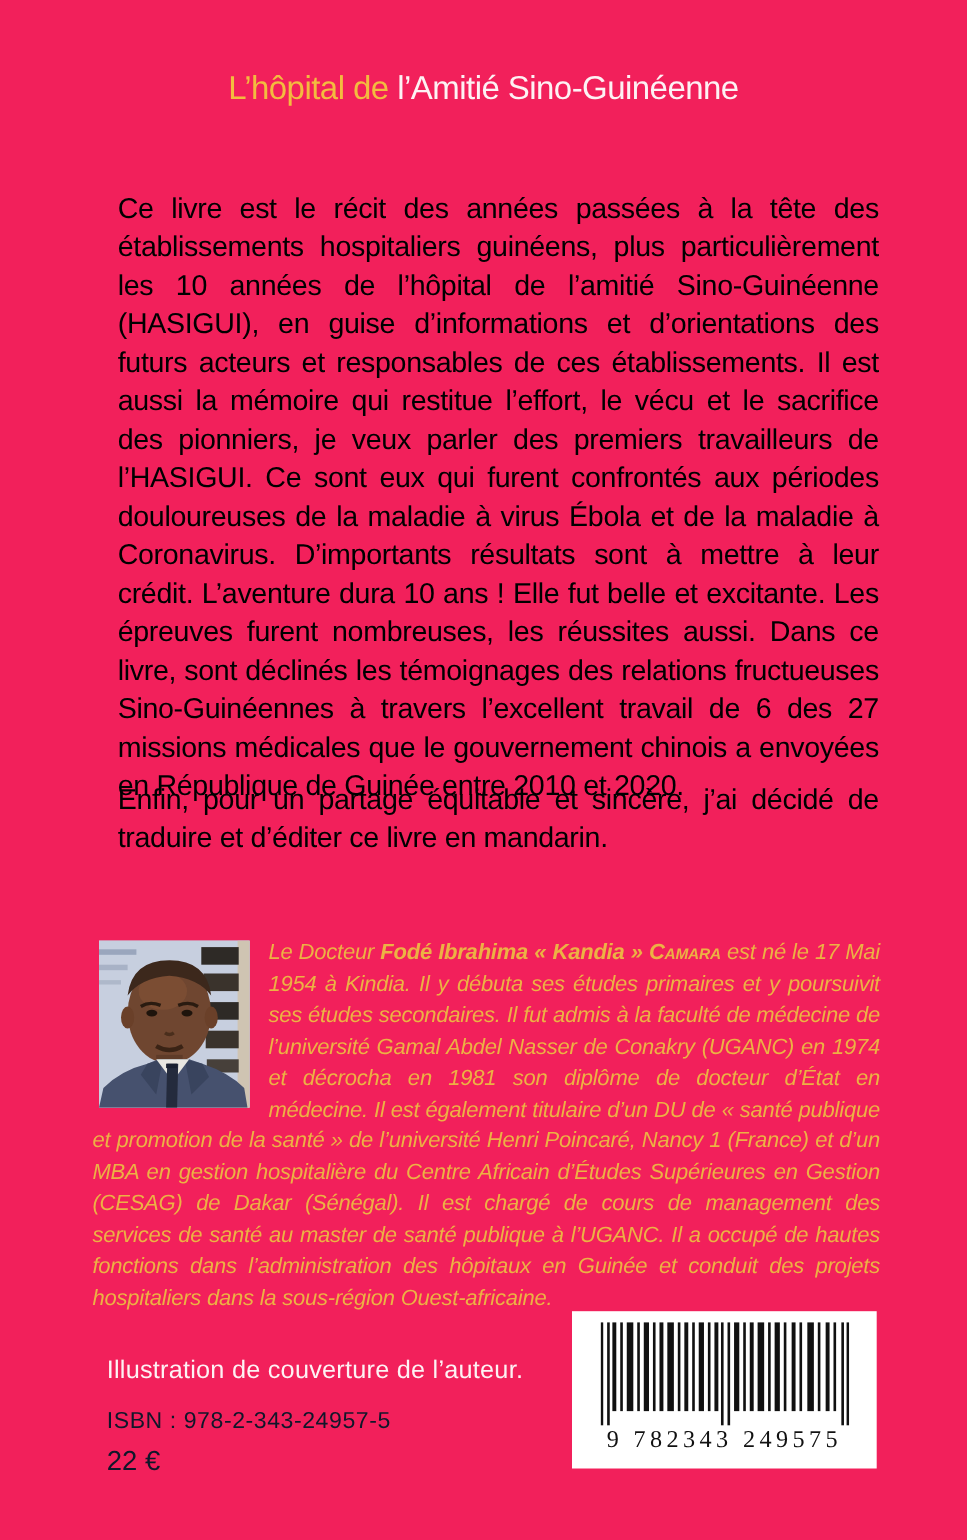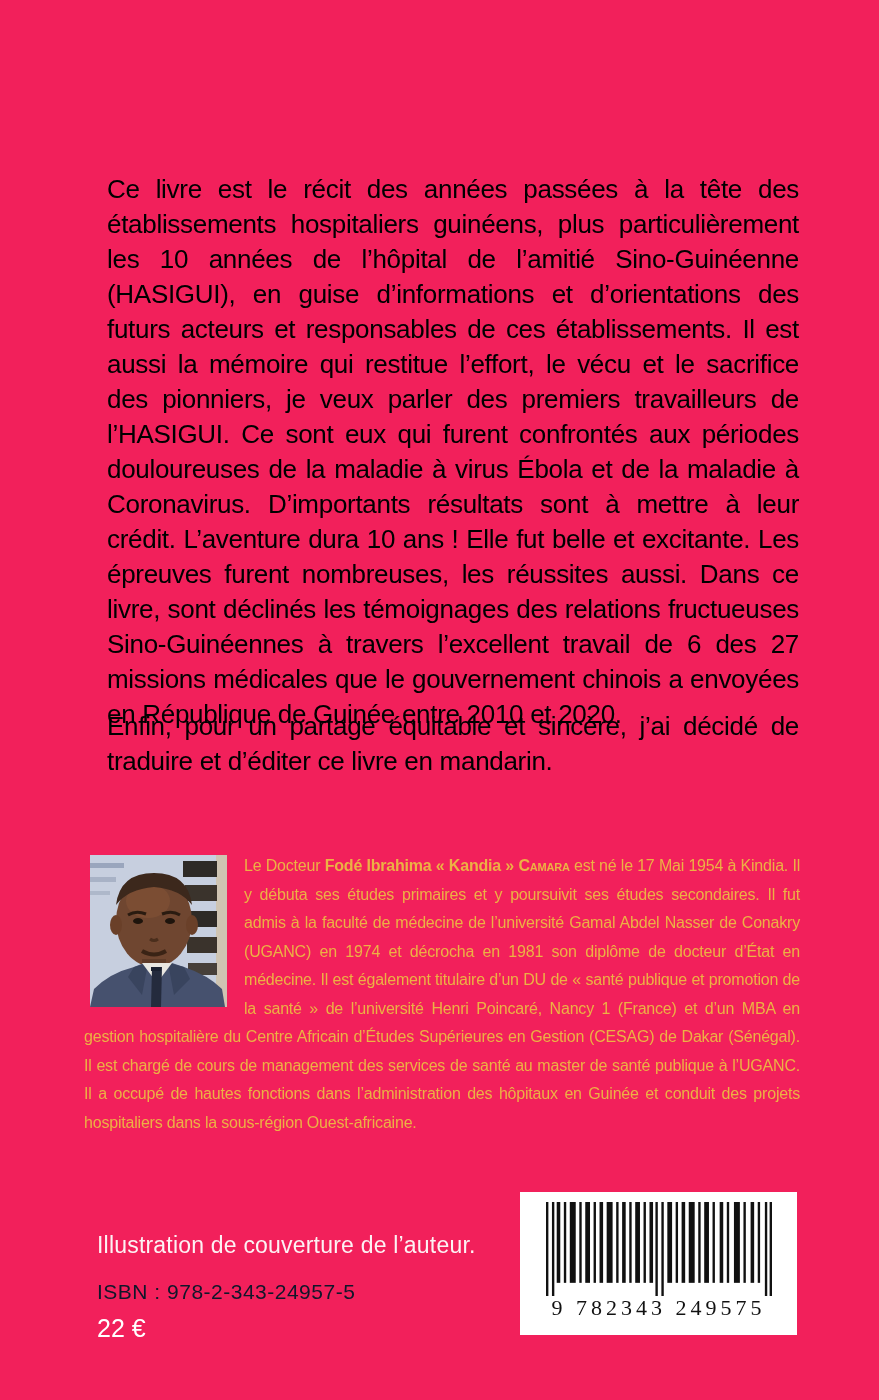--- a/index.html
+++ b/index.html
@@ -20,61 +20,62 @@
   .syn{
     position:absolute;left:95px;width:692px;margin:12px;
     color:#000000;
     font-size:26px;line-height:35px;letter-spacing:-0.3px;
     text-align:justify;
   }
   .p1{top:160px;}
   .p2{top:697px;}
   .bio{
     position:absolute;top:852px;left:84px;width:716px;
-    color:#ecb244;
-    font-size:16px;line-height:28.5px;letter-spacing:-0.2px;
+    color:#ecb244;font-style:italic;
+    font-size:20px;line-height:28.5px;letter-spacing:-0.2px;
     text-align:justify;
   }
   .bio b{font-weight:700;}
   .bio .sc{font-variant:small-caps;}
   .photo{
     float:left;width:137px;height:152px;
     margin:3px 17px 10px 6px;
     background:#c7cfdf;
   }
   .photo svg{display:block;width:100%;height:100%;}
   .credit{
     position:absolute;left:97px;top:1232px;
     font-size:23px;color:#fdf2f4;letter-spacing:0.2px;
   }
   .isbn{
     position:absolute;left:97px;top:1280px;
     font-size:21px;color:#0f172a;letter-spacing:0.5px;
   }
   .price{
     position:absolute;left:97px;top:1314px;
-    font-size:25px;color:#ffffff;
+    font-size:25px;color:#0f172a;
   }
   .barcode{
     position:absolute;left:520px;top:1192px;width:277px;height:143px;
     background:#ffffff;
     display:flex;flex-direction:column;align-items:center;
   }
   .bars{width:226px;height:94px;margin-top:10px;}
   .bnum{
     font-size:22px;line-height:1;letter-spacing:4px;
     color:#111111;margin-top:1px;
     font-family:Liberation Serif, serif;
   }
 </style>
 </head>
 <body>
 
 <div class="page">
 
+  <h1 class="title"><span class="accent">L’hôpital de</span><span> l’Amitié Sino-Guinéenne</span></h1>
 
   <p class="syn p1">Ce livre est le récit des années passées à la tête des établissements hospitaliers guinéens, plus particulièrement les 10 années de l’hôpital de l’amitié Sino-Guinéenne (HASIGUI), en guise d’informations et d’orientations des futurs acteurs et responsables de ces établissements. Il est aussi la mémoire qui restitue l’effort, le vécu et le sacrifice des pionniers, je veux parler des premiers travailleurs de l’HASIGUI. Ce sont eux qui furent confrontés aux périodes douloureuses de la maladie à virus Ébola et de la maladie à Coronavirus. D’importants résultats sont à mettre à leur crédit. L’aventure dura 10 ans ! Elle fut belle et excitante. Les épreuves furent nombreuses, les réussites aussi. Dans ce livre, sont déclinés les témoignages des relations fructueuses Sino-Guinéennes à travers l’excellent travail de 6 des 27 missions médicales que le gouvernement chinois a envoyées en République de Guinée entre 2010 et 2020.</p>
 
   <p class="syn p2">Enfin, pour un partage équitable et sincère, j’ai décidé de traduire et d’éditer ce livre en mandarin.</p>
 
   <div class="bio">
     <div class="photo">
       <svg viewBox="0 0 137 152" preserveAspectRatio="none">
         <rect x="0" y="0" width="137" height="152" fill="#c7cfdf"></rect>
         <rect x="0" y="8" width="34" height="5" fill="#9aa6bd"></rect>

